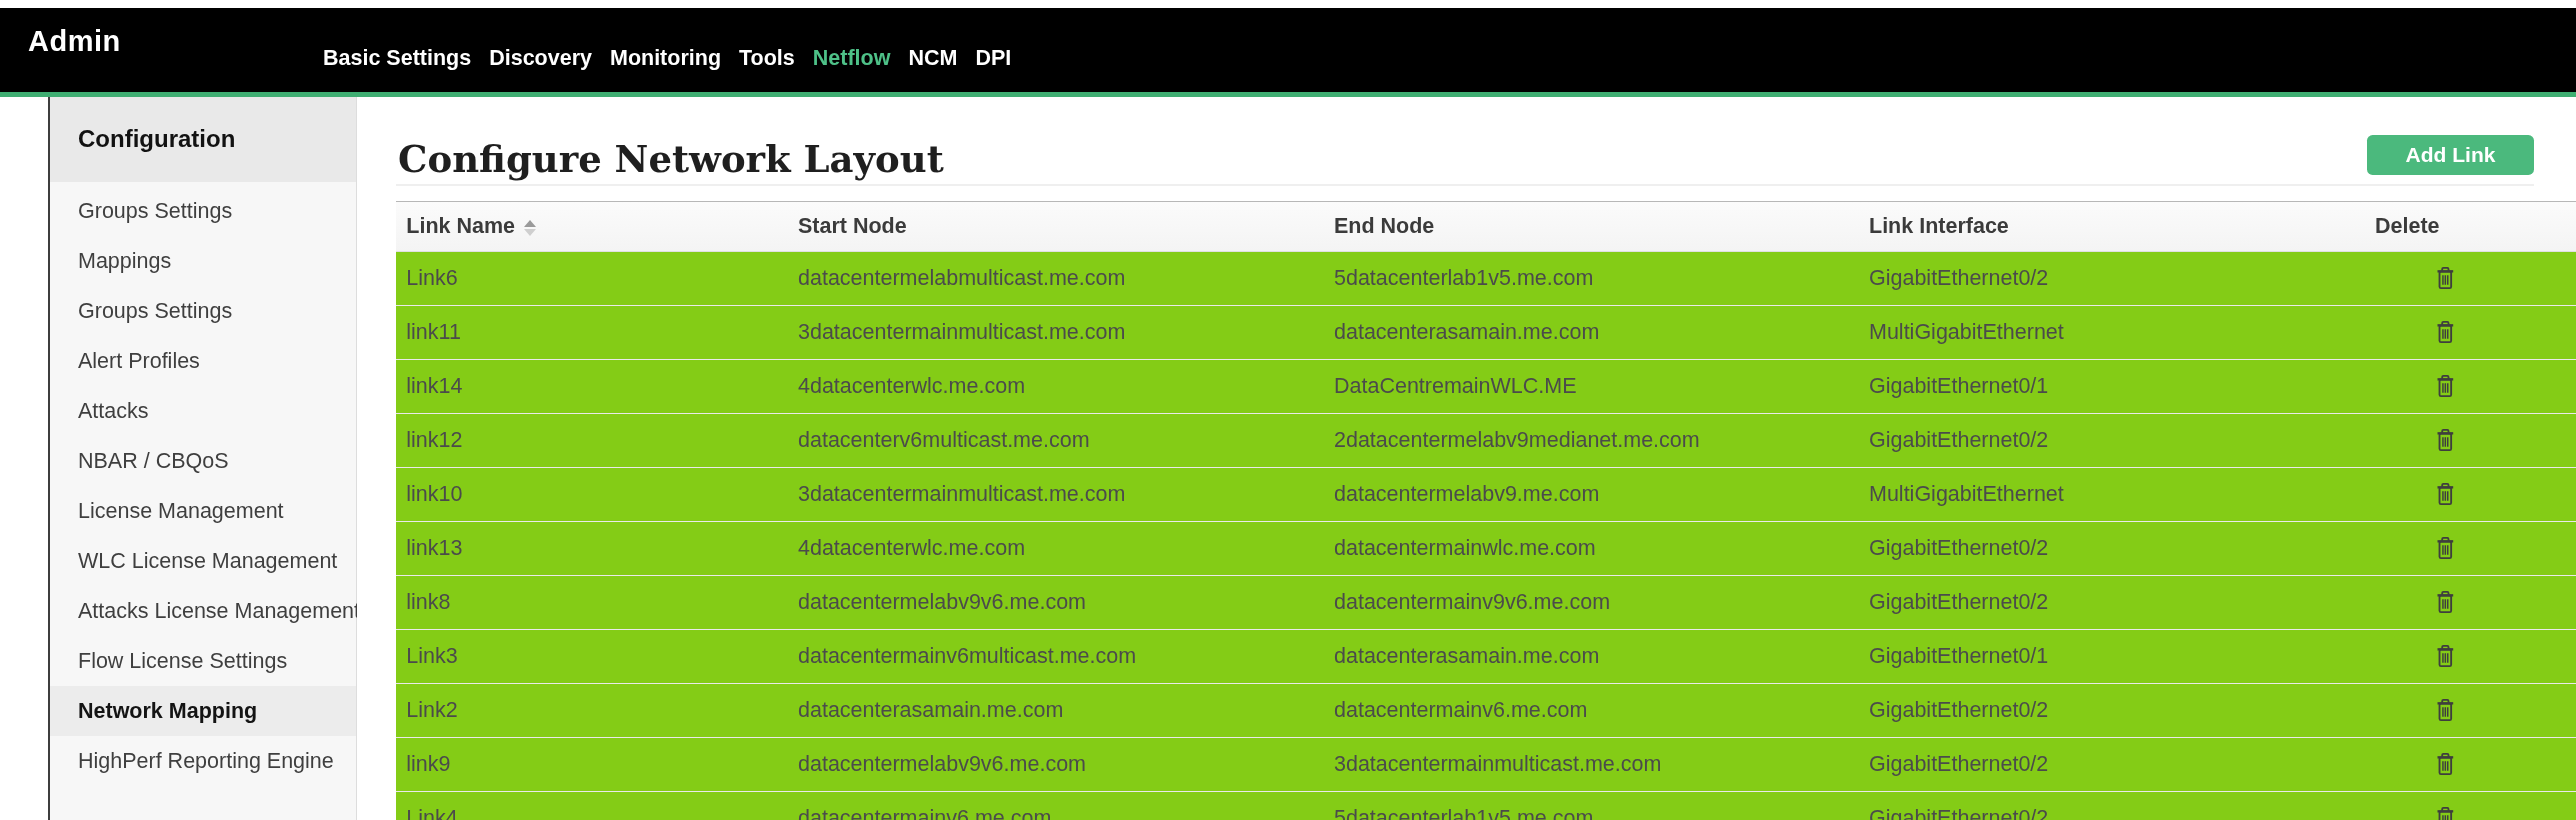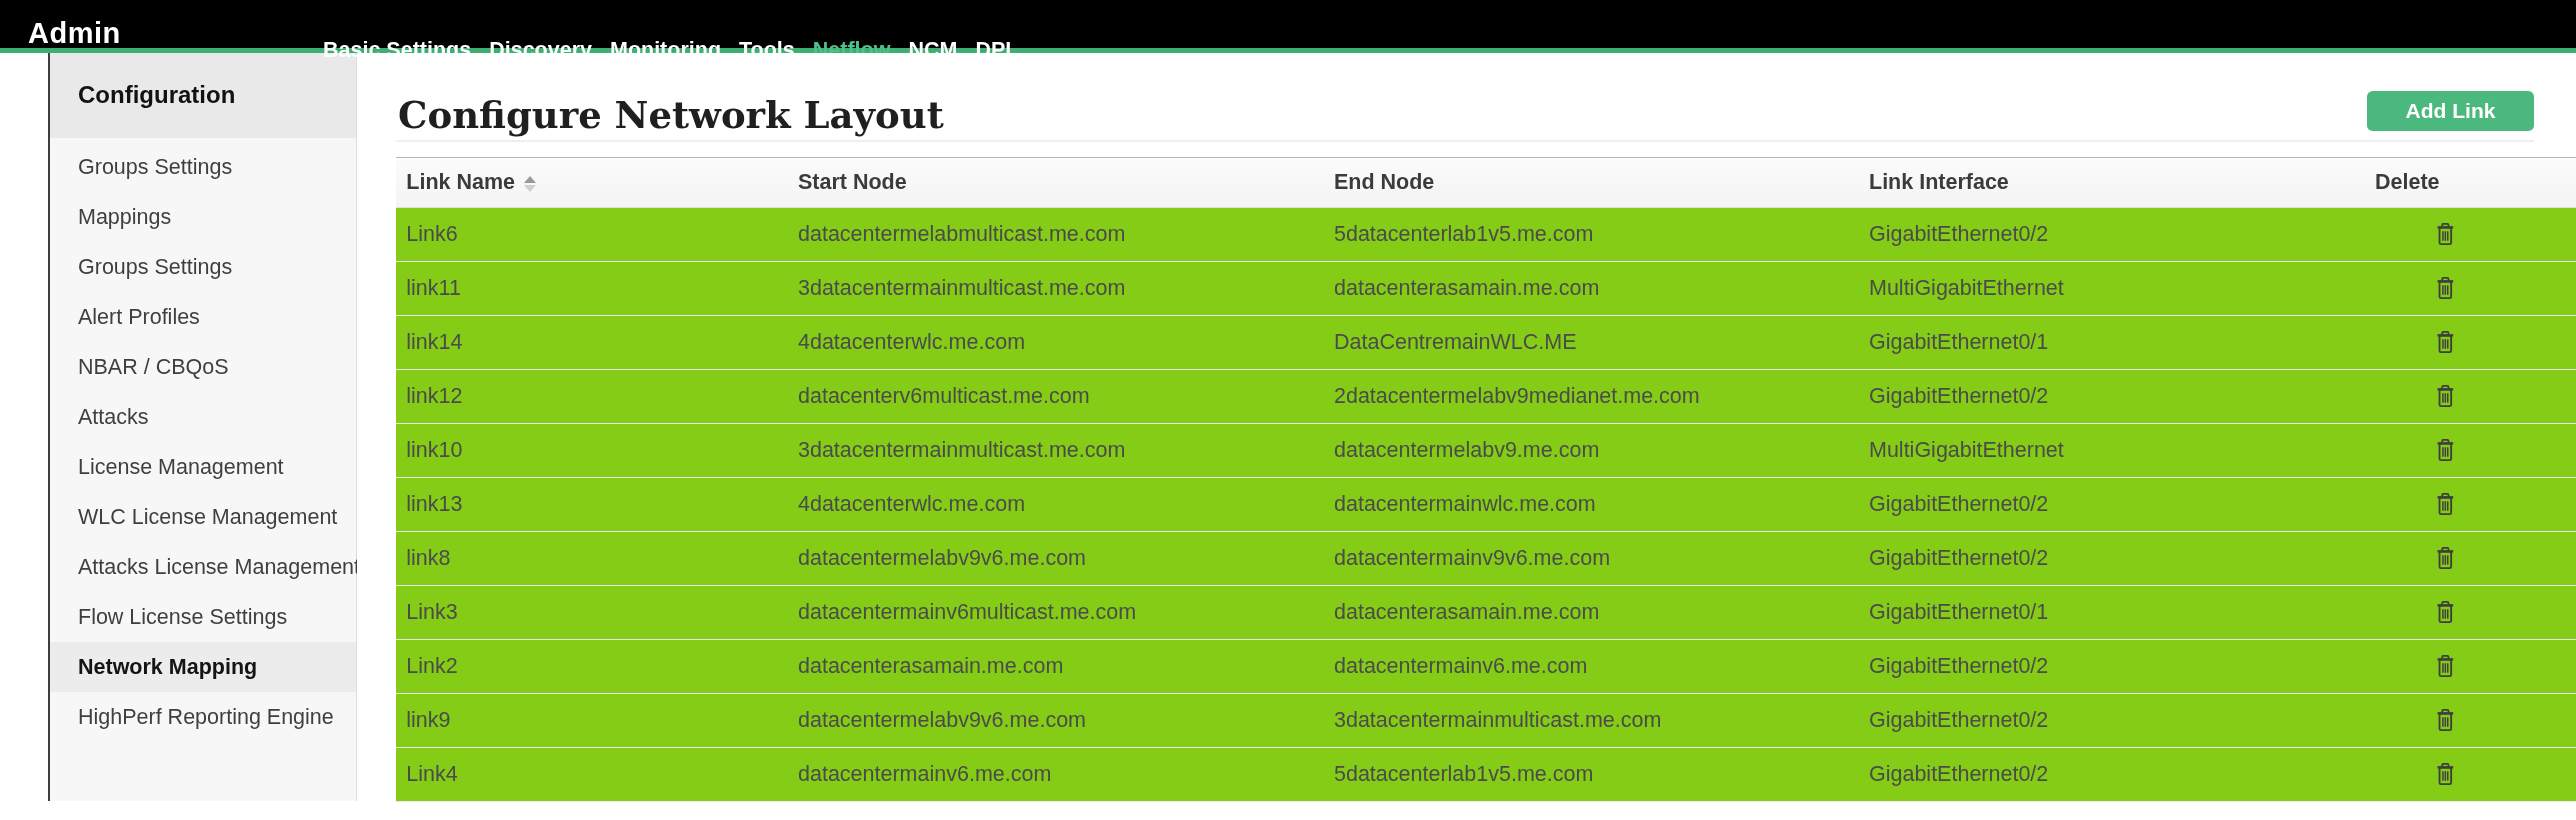--- a/index.html
+++ b/index.html
@@ -9,21 +9,21 @@
     --topbar-bg:#000000;
   }
   *{box-sizing:border-box;}
   html,body{margin:0;padding:0;}
   body{
     width:2576px;height:820px;overflow:hidden;background:#fff;
     font-family:"Liberation Sans",sans-serif;
     -webkit-font-smoothing:antialiased;
   }
   
-  .topbar{position:relative;height:48px;background:var(--topbar-bg,#000);}
+  .topbar{position:relative;height:84px;background:var(--topbar-bg,#000);margin-top:8px;}
   .brand{
     position:absolute;left:28px;top:0;height:67px;line-height:67px;
     color:#fff;font-size:29px;font-weight:700;letter-spacing:0.5px;
   }
   .topnav{position:absolute;left:323px;top:17px;height:67px;display:flex;align-items:center;gap:18px;}
   .topnav-item{
     color:#fff;font-size:21.5px;font-weight:600;text-decoration:none;cursor:pointer;white-space:nowrap;
   }
   .topnav-item.active{color:var(--nav-active-green,#4ec188);}
   .accent-line{height:4.7px;background:var(--accent-green,#3fae72);}
@@ -113,23 +113,23 @@
       <ul class="sidebar-list">
 
           <li class="sidebar-item">Groups Settings</li>
 
           <li class="sidebar-item">Mappings</li>
 
           <li class="sidebar-item">Groups Settings</li>
 
           <li class="sidebar-item">Alert Profiles</li>
 
+          <li class="sidebar-item">Attacks</li>
+
           <li class="sidebar-item">NBAR / CBQoS</li>
-
-          <li class="sidebar-item">Attacks</li>
 
           <li class="sidebar-item">License Management</li>
 
           <li class="sidebar-item">WLC License Management</li>
 
           <li class="sidebar-item">Attacks License Management</li>
 
           <li class="sidebar-item">Flow License Settings</li>
 
           <li class="sidebar-item active">Network Mapping</li>

